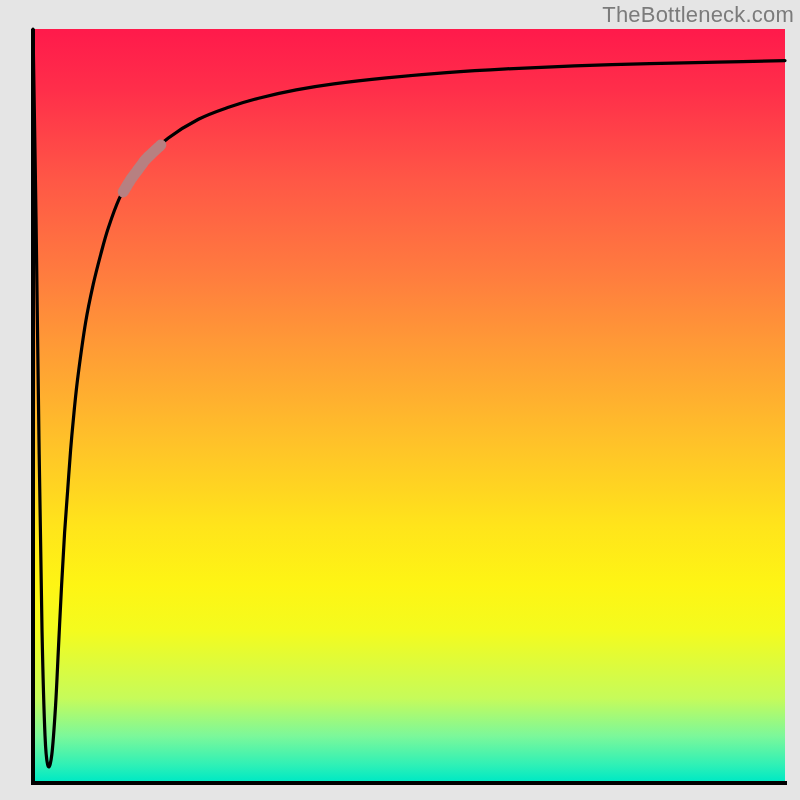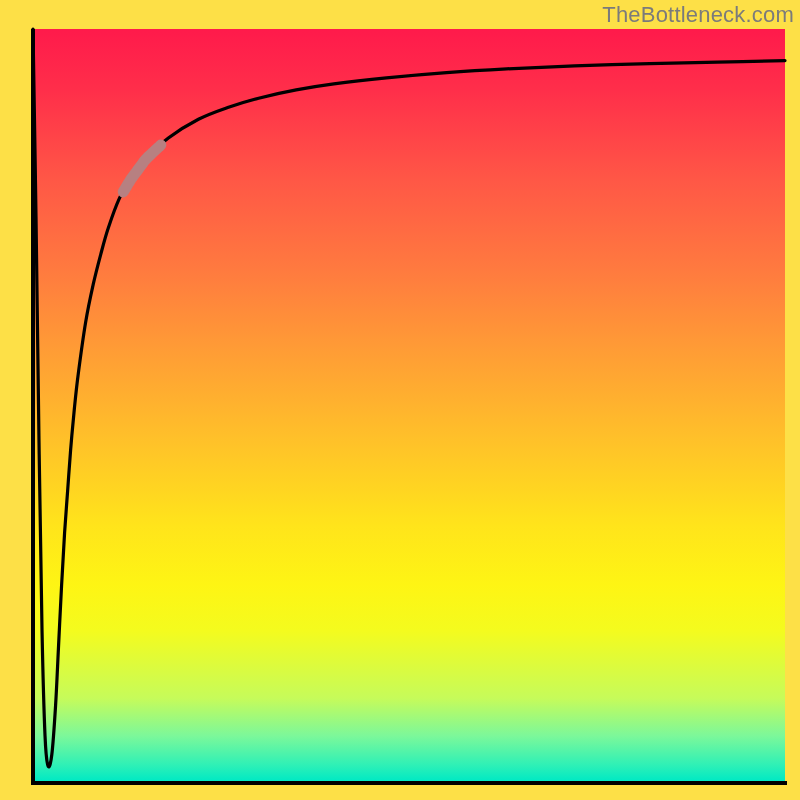--- a/index.html
+++ b/index.html
@@ -1,21 +1,21 @@
 <!DOCTYPE html>
 <html><head>
 <meta charset="utf-8">
 <style>
   * { margin: 0; padding: 0; box-sizing: border-box; }
   html, body { width: 800px; height: 800px; overflow: hidden; background: #fff; font-family: Arial, Helvetica, sans-serif; }
   .canvas {
     position: relative;
     width: 800px;
     height: 800px;
-    background: #fde047;
+    background: #e5e5e5;
   }
   .attribution {
     position: absolute;
     top: 2px;
     right: 6px;
     font-size: 22px;
     font-weight: 400;
     color: #7b7b7b;
     letter-spacing: 0.2px;
     font-family: Arial, Helvetica, sans-serif;

